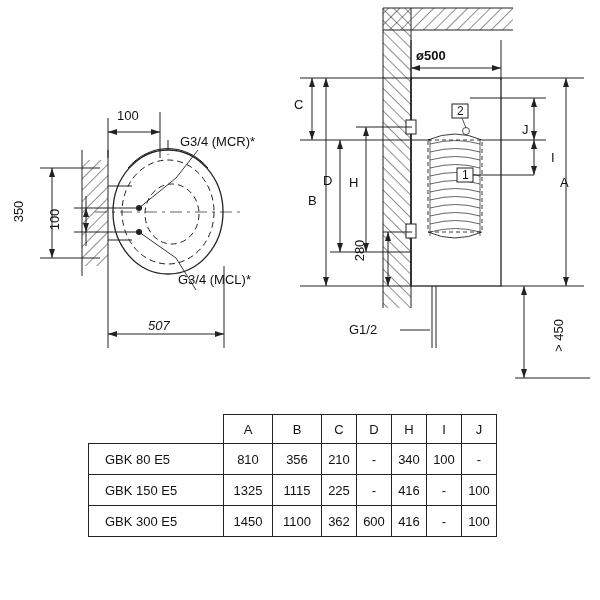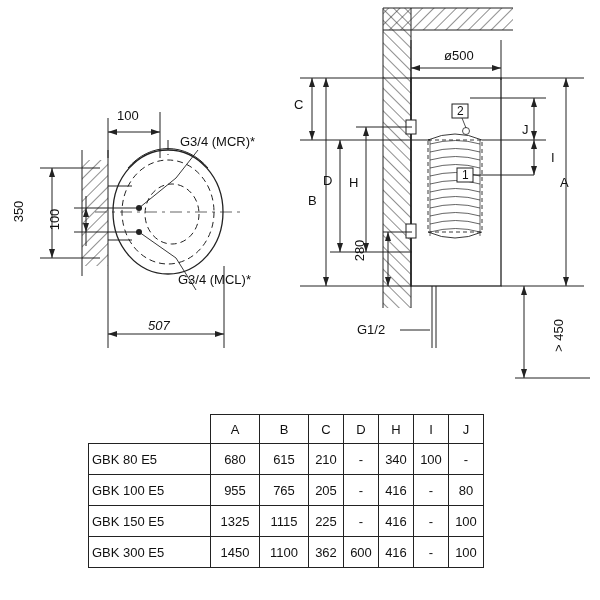--- a/index.html
+++ b/index.html
@@ -33,21 +33,21 @@
     border:1px solid #222;
     text-align:center;
     padding:0;
     height:30px;
     font-weight:normal;
     color:#111;
   }
   table.spec th.model, table.spec td.model{
     width:118px;
     text-align:left;
-    padding-left:3px;
+    padding-left:16px;
   }
   table.spec th.c, table.spec td.c{width:48px;}
   table.spec th.narrow, table.spec td.narrow{width:34px;}
   table.spec tr.head th{height:28px;}
   table.spec tr.head th.model{border-left:none;border-top:none;}
   
 </style>
 </head>
 <body>
 
@@ -196,67 +196,57 @@
   </g>
 </svg>
 
 <div class="lbl" style="left:117px;top:108px;">100</div>
 <div class="lbl" style="left:180px;top:134px;text-align:center;">G3/4 (MCR)*</div>
 <div class="lbl" style="left:178px;top:272px;">G3/4 (MCL)*</div>
 <div class="lbl rot" style="left:8px;top:204px;transform:rotate(-90deg);">350</div>
 <div class="lbl rot" style="left:44px;top:212px;transform:rotate(-90deg);">100</div>
 <div class="lbl" style="left:148px;top:318px;font-style:italic;">507</div>
 
-<div class="lbl" style="left:444px;top:48px;">ø500</div>
+<div class="lbl" style="left:416px;top:48px;font-weight:bold;">ø500</div>
 <div class="lbl" style="left:294px;top:97px;">C</div>
 <div class="lbl" style="left:308px;top:193px;">B</div>
 <div class="lbl" style="left:323px;top:173px;">D</div>
 <div class="lbl" style="left:349px;top:175px;">H</div>
 <div class="lbl rot" style="left:349px;top:243px;transform:rotate(-90deg);">280</div>
 <div class="lbl" style="left:560px;top:175px;">A</div>
 <div class="lbl" style="left:551px;top:150px;">I</div>
 <div class="lbl" style="left:522px;top:122px;">J</div>
-<div class="lbl" style="left:357px;top:322px;">G1/2</div>
+<div class="lbl" style="left:349px;top:322px;">G1/2</div>
 <div class="lbl rot" style="left:542px;top:328px;transform:rotate(-90deg);">&gt; 450</div>
 <div class="lbl sm" style="left:462px;top:168px;">1</div>
 <div class="lbl sm" style="left:457px;top:104px;">2</div>
 
 <table class="spec">
   <thead>
     <tr class="head">
       <th class="model"></th>
       <th class="c">A</th>
       <th class="c">B</th>
       <th class="narrow">C</th>
       <th class="narrow">D</th>
       <th class="narrow">H</th>
       <th class="narrow">I</th>
       <th class="narrow">J</th>
     </tr>
   </thead>
   <tbody>
     <tr>
       <td class="model">GBK 80 E5</td>
-      <td class="c">680</td>
-      <td class="c">615</td>
+      <td class="c">810</td>
+      <td class="c">356</td>
       <td class="narrow">210</td>
       <td class="narrow">-</td>
       <td class="narrow">340</td>
       <td class="narrow">100</td>
       <td class="narrow">-</td>
-    </tr>
-    <tr>
-      <td class="model">GBK 100 E5</td>
-      <td class="c">955</td>
-      <td class="c">765</td>
-      <td class="narrow">205</td>
-      <td class="narrow">-</td>
-      <td class="narrow">416</td>
-      <td class="narrow">-</td>
-      <td class="narrow">80</td>
     </tr>
     <tr>
       <td class="model">GBK 150 E5</td>
       <td class="c">1325</td>
       <td class="c">1115</td>
       <td class="narrow">225</td>
       <td class="narrow">-</td>
       <td class="narrow">416</td>
       <td class="narrow">-</td>
       <td class="narrow">100</td>

